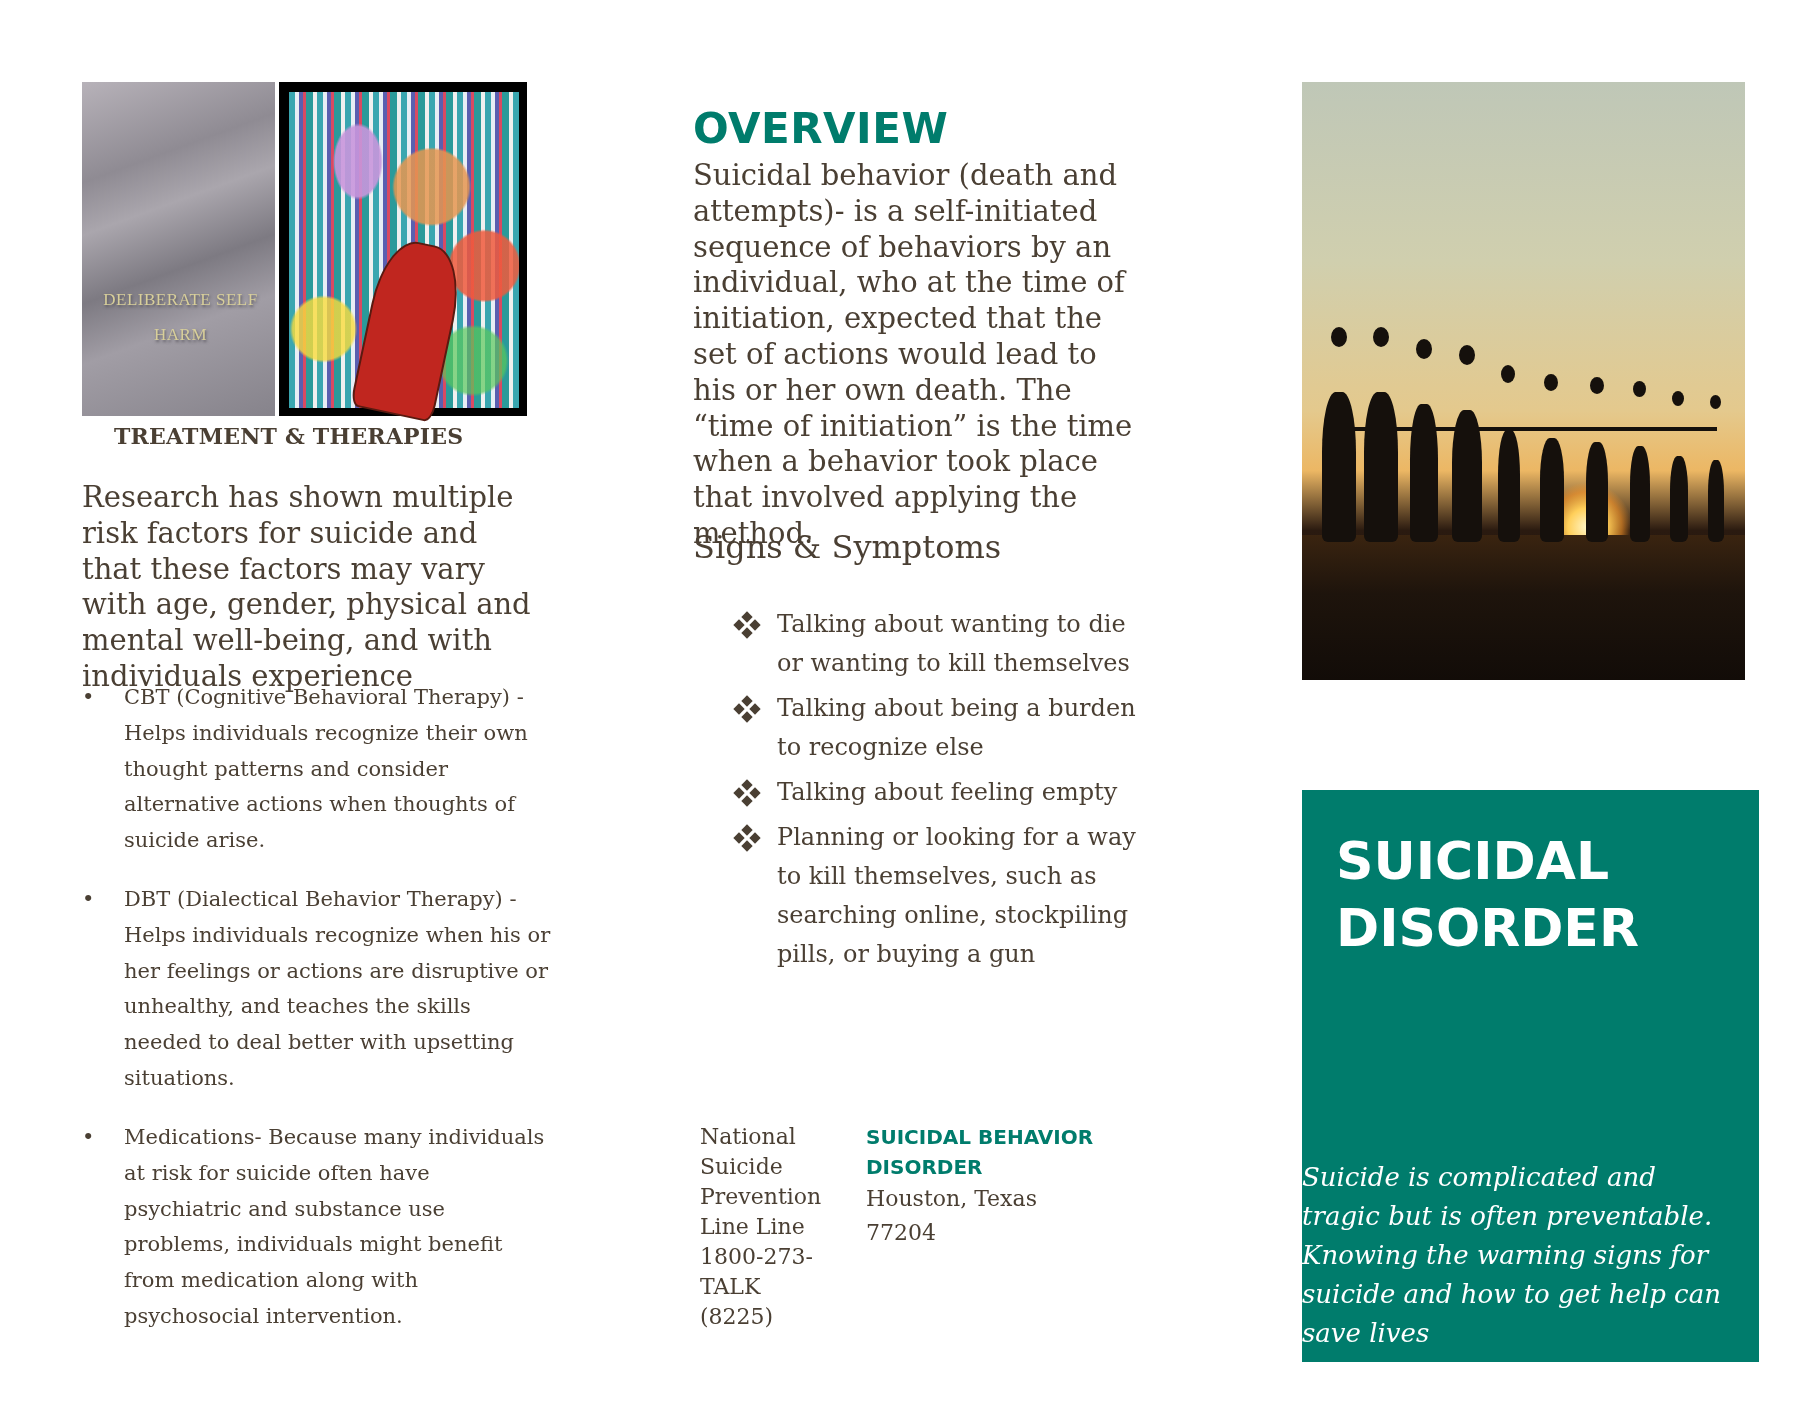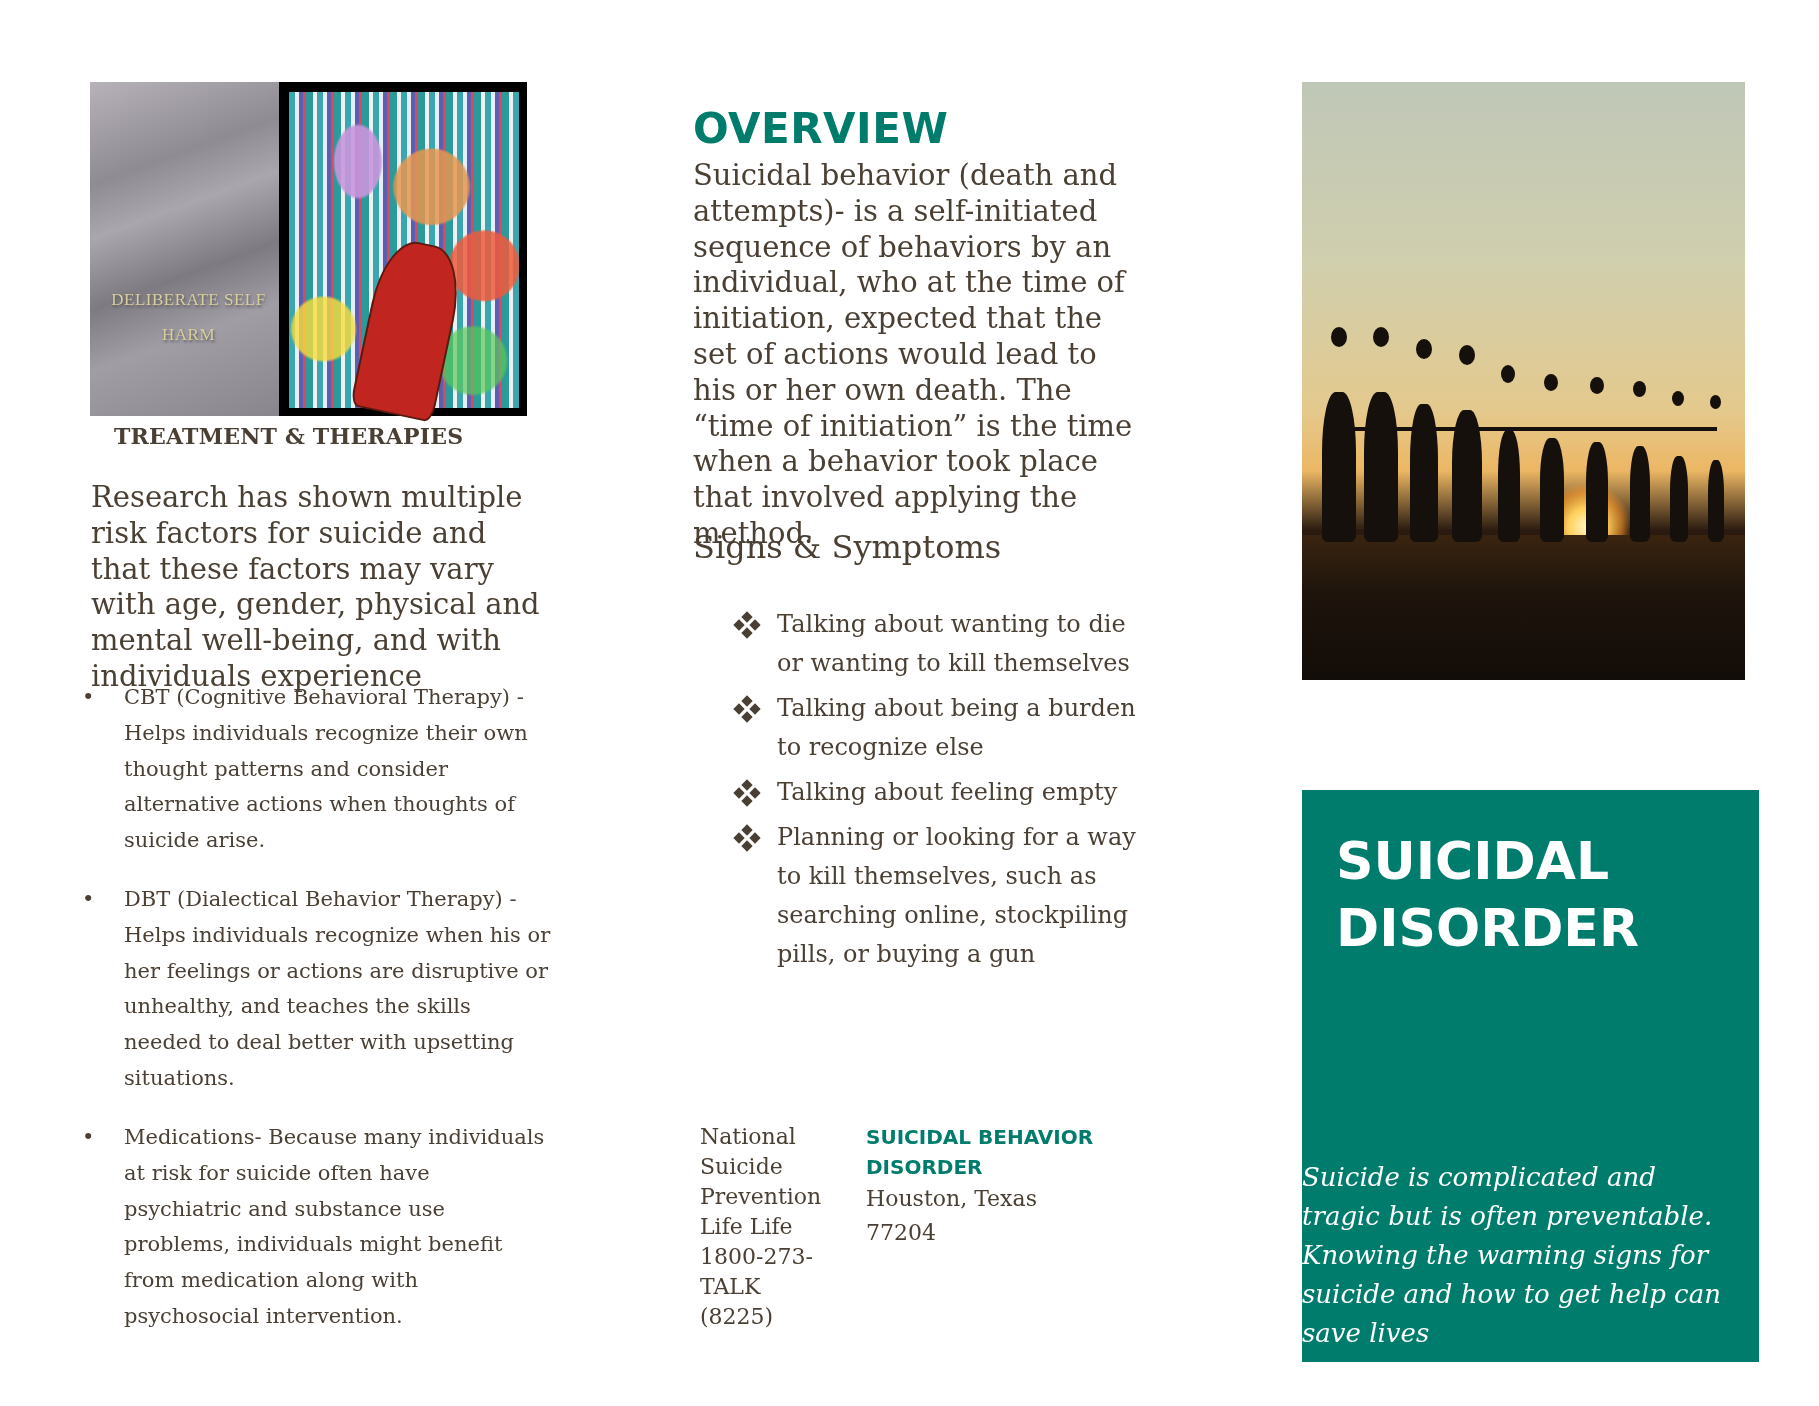--- a/index.html
+++ b/index.html
@@ -3,42 +3,42 @@
 <meta charset="utf-8">
 <style>
   html, body { margin:0; padding:0; background:#ffffff; }
   body { width:1819px; height:1406px; position:relative; overflow:hidden;
          font-family:"DejaVu Serif","Liberation Serif",serif; color:#4a3f33; }
   .abs { position:absolute; }
   .sans { font-family:"DejaVu Sans","Liberation Sans",sans-serif; }
 
   
   #hero-left { left:82px; top:82px; width:445px; height:334px; }
-  #hero-left .gray { position:absolute; left:8px; top:0; width:221px; height:100%;
+  #hero-left .gray { position:absolute; left:0; top:0; width:193px; height:100%;
      background: linear-gradient(160deg,#b7b2b9 0%,#8f8b93 25%,#aaa6ad 38%,#7d7a82 55%,#a19da5 70%,#86838b 100%); }
   #hero-left .gray-text { position:absolute; left:0; width:197px; text-align:center;
      color:#d8cf9a; font-size:17px; letter-spacing:0.5px; line-height:35px; top:200px;
      text-shadow:1px 2px 3px #55525a; font-family:"Liberation Serif",serif; }
   #hero-left .art { position:absolute; left:197px; top:0; width:248px; height:100%; background:#000; }
   #hero-left .art-inner { position:absolute; left:10px; top:10px; right:8px; bottom:8px;
      background:
        radial-gradient(circle at 62% 30%, rgba(230,150,80,0.85) 0 14%, transparent 15%),
        radial-gradient(ellipse at 30% 22%, rgba(200,150,220,0.9) 0 10%, transparent 11%),
        radial-gradient(circle at 85% 55%, rgba(240,90,60,0.85) 0 13%, transparent 14%),
        radial-gradient(circle at 15% 75%, rgba(250,220,60,0.8) 0 10%, transparent 11%),
        radial-gradient(circle at 80% 85%, rgba(90,200,90,0.7) 0 10%, transparent 11%),
        repeating-linear-gradient(90deg,#3aa6b0 0 6px,#e8eef5 6px 10px,#5a5fb0 10px 14px,#d94a62 14px 17px,#2a9a9a 17px 24px,#f0f0f0 24px 28px),
        #444; }
   #hero-left .hand { position:absolute; left:78px; top:150px; width:80px; height:170px;
      background:#c0261f; border-radius:40% 40% 10% 10%; transform:rotate(12deg);
      border:2px solid #5a1a10; }
 
   .heading-treat { left:82px; top:423px; font-size:22px; font-weight:bold; color:#4a3f33; letter-spacing:0.2px;margin-left:32px; }
   .para { font-size:29px; line-height:35.8px; color:#4a3f33; }
-  #intro { left:82px; top:480px; width:450px;margin-left:9px; }
+  #intro { left:82px; top:480px; width:450px; }
   .bullets { left:82px; width:470px; }
   .bullet { position:relative; padding-left:42px; font-size:21px; line-height:35.8px; color:#4a3f33; }
   .bullet .dot { position:absolute; left:0px; top:0; width:20px; text-align:left; }
 
   
   #overview-title { left:693px; top:104px; font-size:42px; font-weight:bold; color:#007c6c; letter-spacing:0.5px; }
   #overview-text { left:693px; top:158px; width:450px; }
   #signs-title { left:693px; top:528px; font-size:32px; color:#4a3f33; }
   #signs-list { left:735px; top:605px; width:420px; }
   .sign { position:relative; padding-left:42px; font-size:24px; line-height:39px; color:#4a3f33; margin-bottom:6px; }
@@ -147,21 +147,21 @@
         <i style="left:8px;top:16px"></i>
       </span>
     <span>Planning or looking for a way to kill themselves, such as searching online, stockpiling pills, or buying a gun</span>
   </div>
 </div>
 
 <div id="contact-left" class="abs">
   <div>National</div>
   <div>Suicide</div>
   <div>Prevention</div>
-  <div>Life Life</div>
+  <div>Line Line</div>
   <div>1800-273-</div>
   <div>TALK</div>
   <div>(8225)</div>
 </div>
 
 <div id="contact-right" class="abs">
   <div class="org sans">SUICIDAL BEHAVIOR</div>
   <div class="org sans">DISORDER</div>
   <div class="addr">Houston, Texas</div>
   <div class="addr">77204</div>

